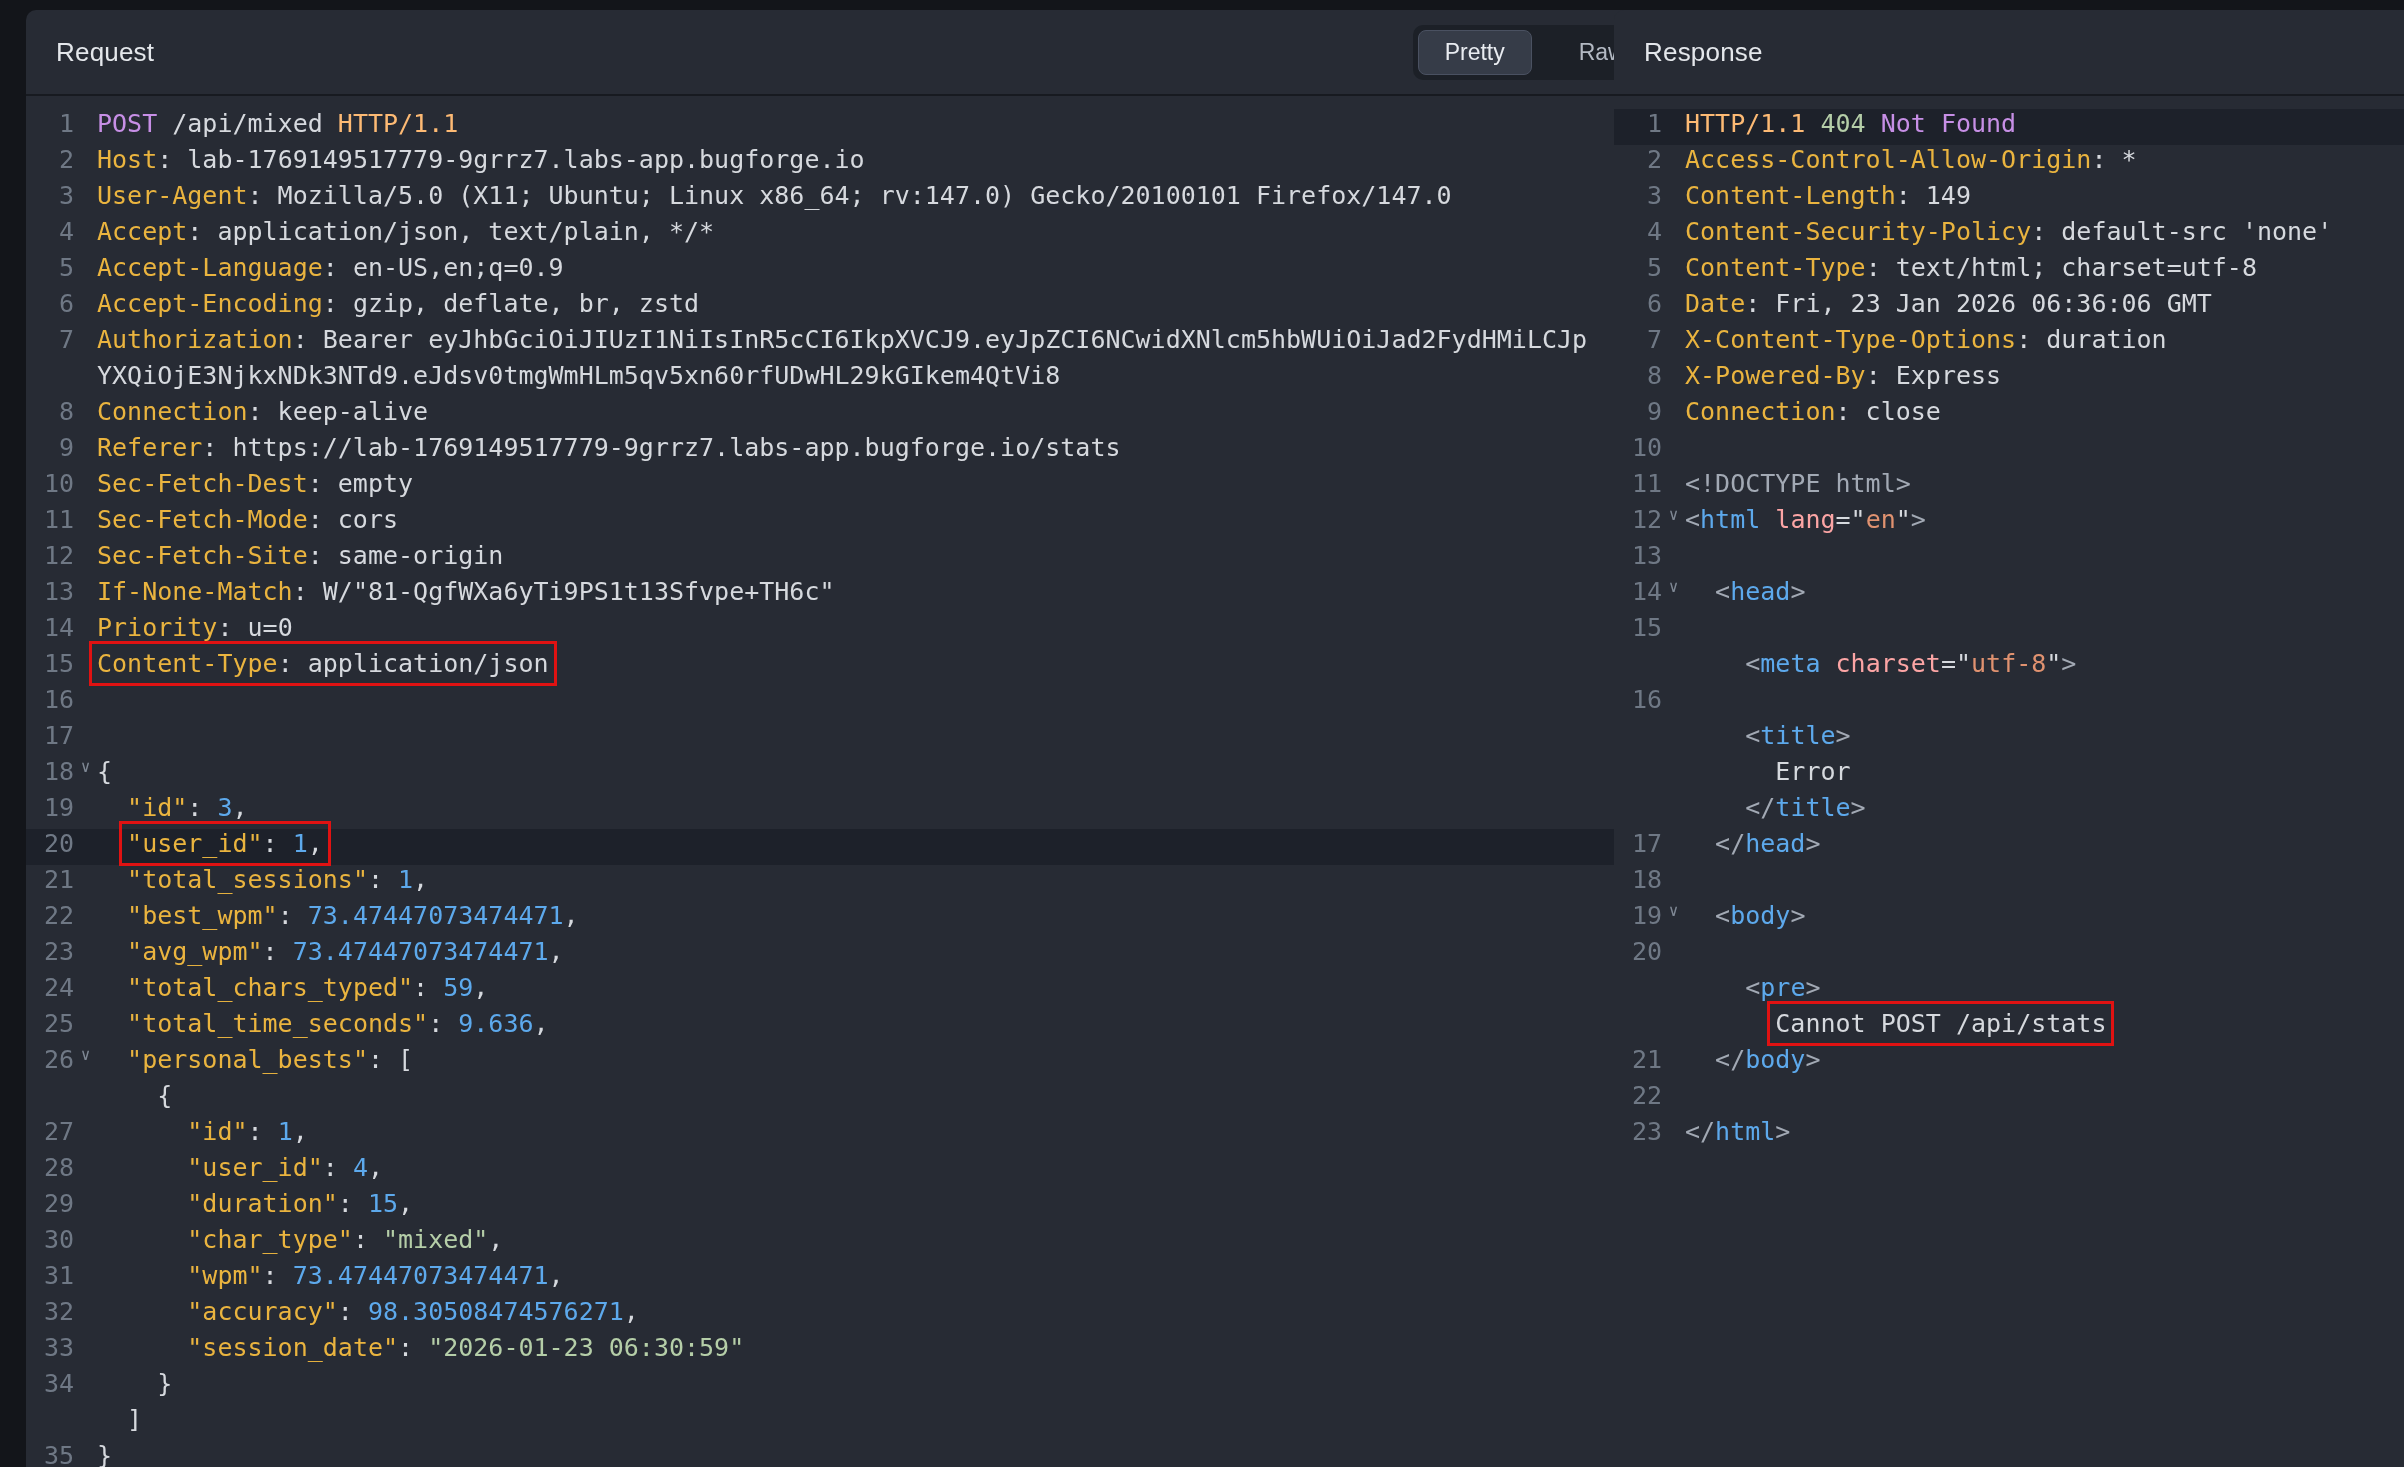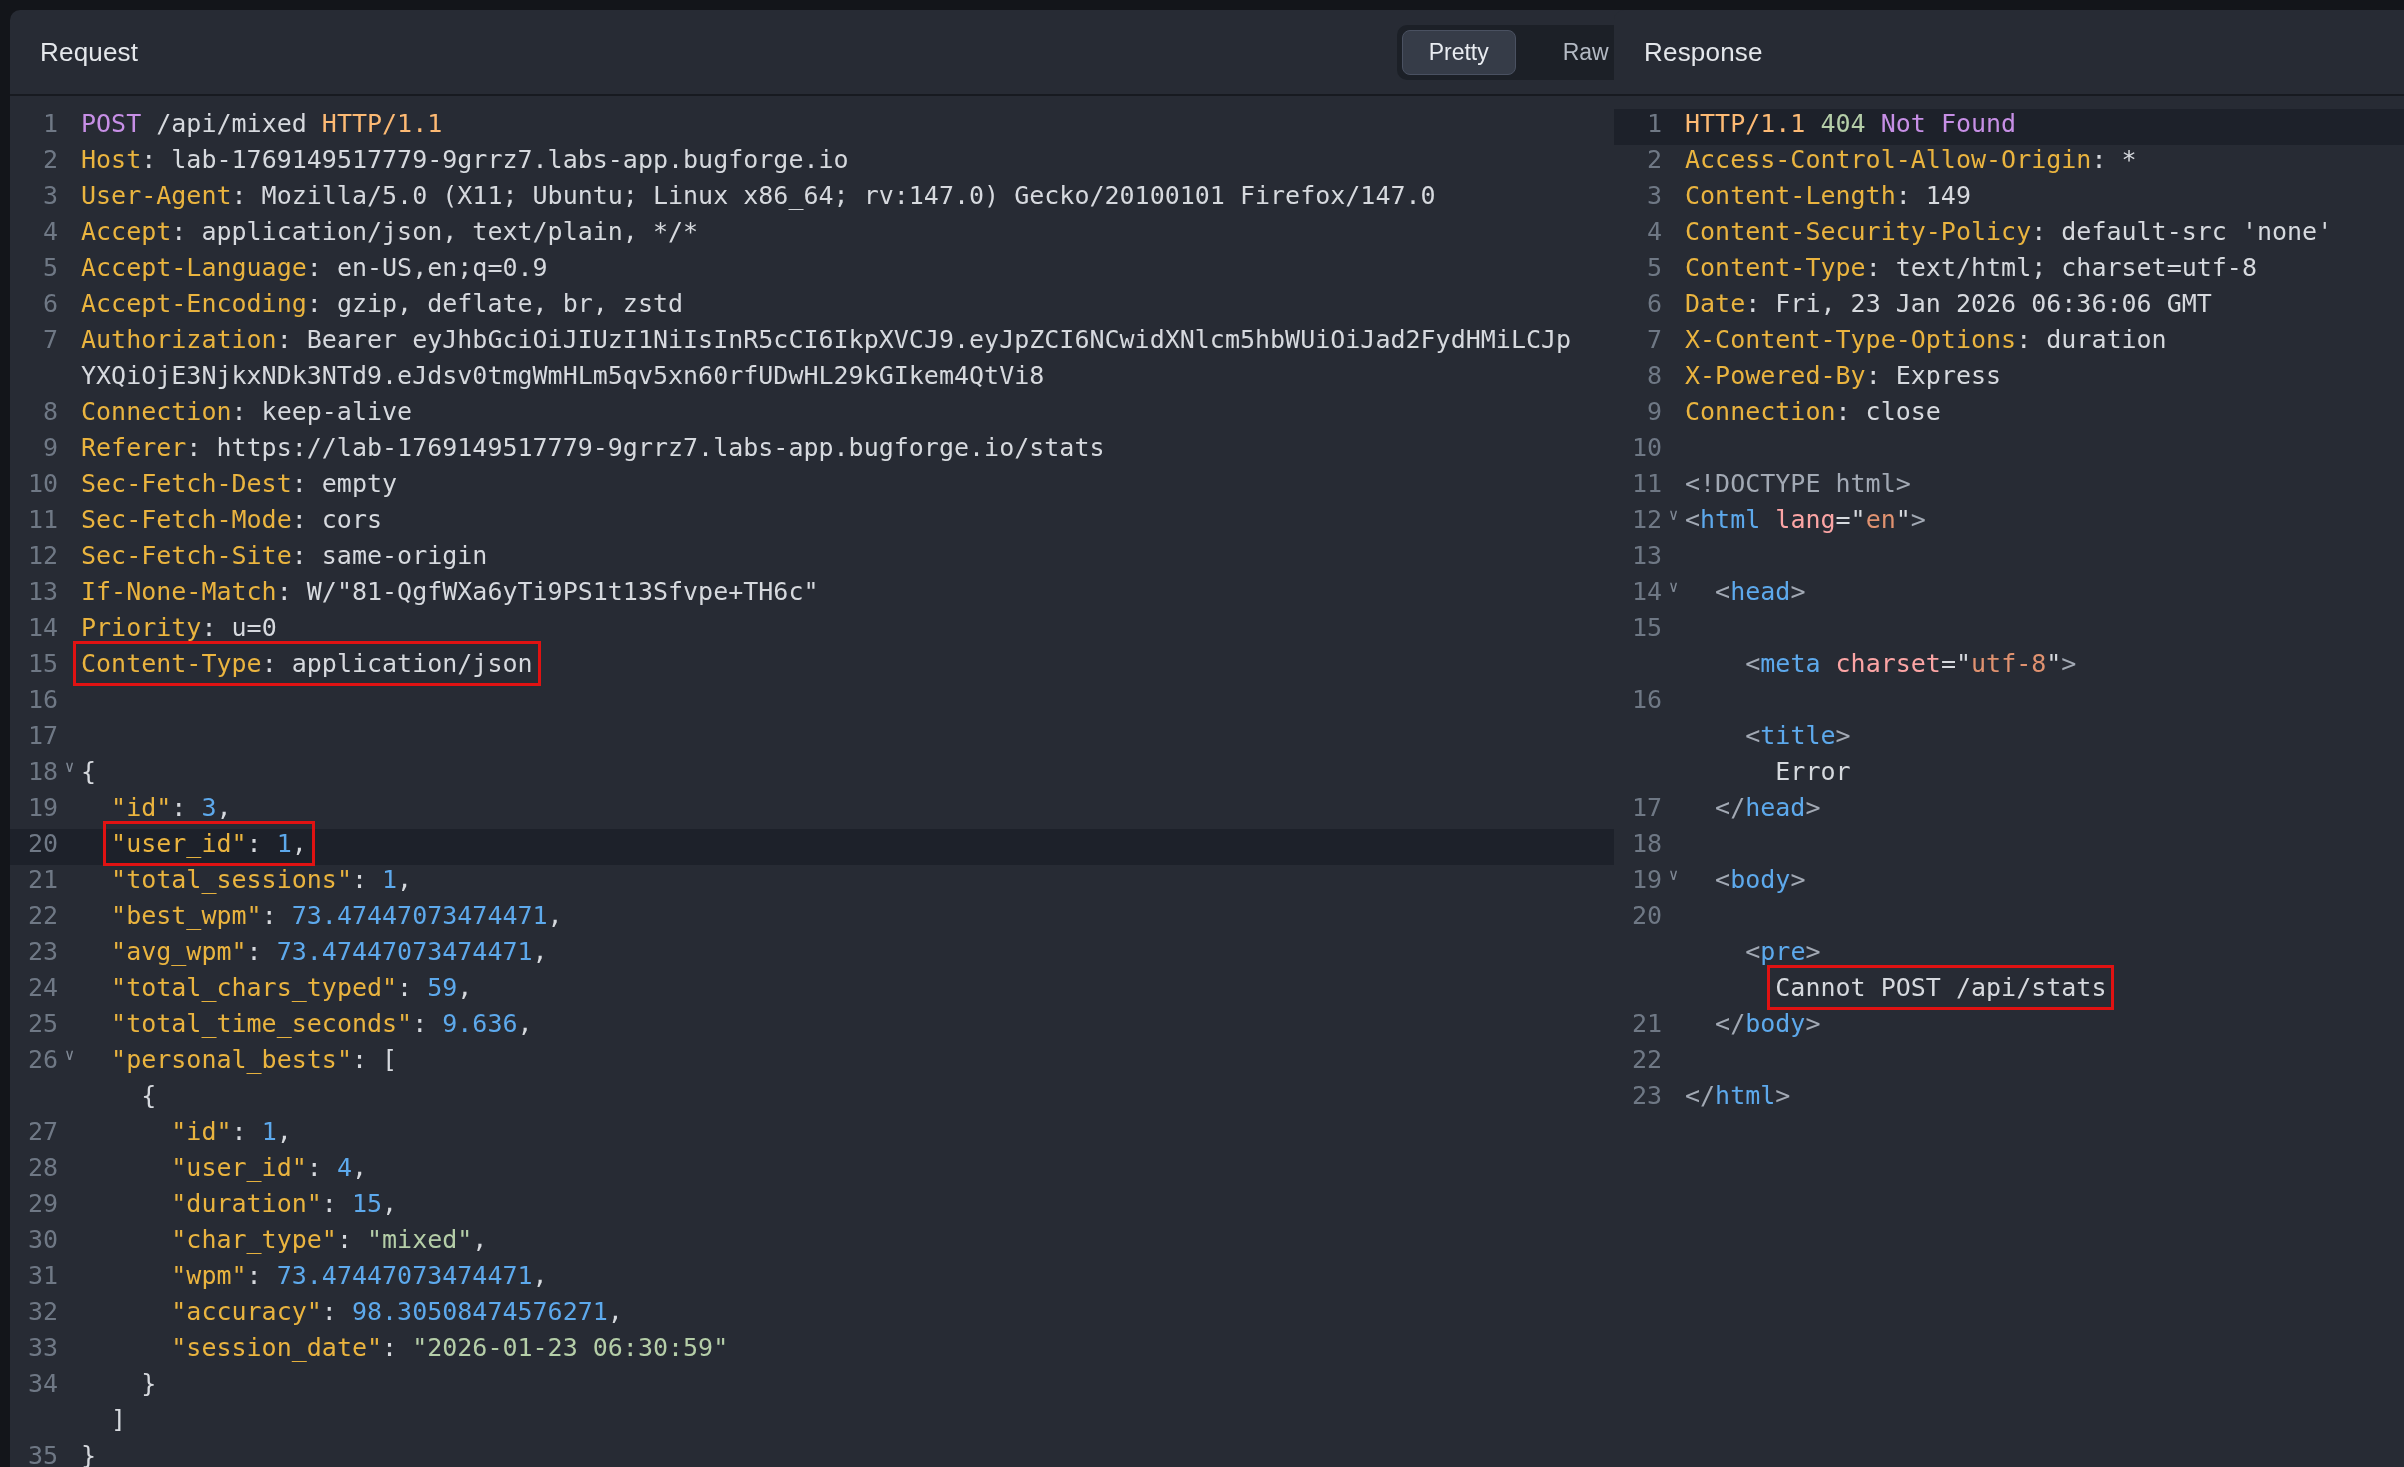--- a/index.html
+++ b/index.html
@@ -1,18 +1,18 @@
 <!DOCTYPE html>
 <html><head>
 <meta charset="utf-8">
 <style>
   html,body{margin:0;padding:0;background:#13151a;overflow:hidden;}
   .page{position:relative;width:2404px;height:1467px;background:#13151a;}
   .panel{position:absolute;top:10px;bottom:0;background:#272b34;}
-  .panel.request{left:10px;width:1772px;border-radius:10px 10px 0 0;}
+  .panel.request{left:26px;width:1772px;border-radius:10px 10px 0 0;}
   .panel.response{left:1614px;right:0;border-radius:10px 0 0 0;}
   .panel header{height:84px;display:flex;align-items:center;padding:0 20px 0 30px;
     border-bottom:2px solid #171a20;}
   .panel h1{margin:0;font:400 26px "Liberation Sans",sans-serif;color:#e4e7eb;letter-spacing:.2px;}
   .tabs{margin-left:auto;display:flex;gap:20px;background:#1c2027;border-radius:10px;padding:5px;}
   .tab{font:400 23px "Liberation Sans",sans-serif;color:#b3b9c3;background:transparent;
     border:1px solid transparent;border-radius:8px;padding:8px 26px;cursor:pointer;}
   .tab.active{background:#363c48;border-color:#4a5161;color:#e9ecf1;}
   .codearea{padding-top:13px;position:relative;}
   .row{display:flex;height:36px;line-height:36px;
@@ -109,20 +109,21 @@
         <div class="row"><div class="gut">10</div><div class="chev"></div><div class="code"></div></div>
         <div class="row"><div class="gut">11</div><div class="chev"></div><div class="code"><span class="t-g">&lt;!DOCTYPE html&gt;</span></div></div>
         <div class="row"><div class="gut">12</div><div class="chev">∨</div><div class="code"><span class="t-g">&lt;</span><span class="t-t">html</span><span class="t-p"> </span><span class="t-a">lang</span><span class="t-p">="</span><span class="t-av">en</span><span class="t-p">"</span><span class="t-g">&gt;</span></div></div>
         <div class="row"><div class="gut">13</div><div class="chev"></div><div class="code"></div></div>
         <div class="row"><div class="gut">14</div><div class="chev">∨</div><div class="code"><span class="t-p">  </span><span class="t-g">&lt;</span><span class="t-t">head</span><span class="t-g">&gt;</span></div></div>
         <div class="row"><div class="gut">15</div><div class="chev"></div><div class="code"></div></div>
         <div class="row"><div class="gut"></div><div class="chev"></div><div class="code"><span class="t-p">    </span><span class="t-g">&lt;</span><span class="t-t">meta</span><span class="t-p"> </span><span class="t-a">charset</span><span class="t-p">="</span><span class="t-av">utf-8</span><span class="t-p">"</span><span class="t-g">&gt;</span></div></div>
         <div class="row"><div class="gut">16</div><div class="chev"></div><div class="code"></div></div>
         <div class="row"><div class="gut"></div><div class="chev"></div><div class="code"><span class="t-p">    </span><span class="t-g">&lt;</span><span class="t-t">title</span><span class="t-g">&gt;</span></div></div>
         <div class="row"><div class="gut"></div><div class="chev"></div><div class="code"><span class="t-p">      Error</span></div></div>
+        <div class="row"><div class="gut"></div><div class="chev"></div><div class="code"><span class="t-p">    </span><span class="t-g">&lt;/</span><span class="t-t">title</span><span class="t-g">&gt;</span></div></div>
         <div class="row"><div class="gut">17</div><div class="chev"></div><div class="code"><span class="t-p">  </span><span class="t-g">&lt;/</span><span class="t-t">head</span><span class="t-g">&gt;</span></div></div>
         <div class="row"><div class="gut">18</div><div class="chev"></div><div class="code"></div></div>
         <div class="row"><div class="gut">19</div><div class="chev">∨</div><div class="code"><span class="t-p">  </span><span class="t-g">&lt;</span><span class="t-t">body</span><span class="t-g">&gt;</span></div></div>
         <div class="row"><div class="gut">20</div><div class="chev"></div><div class="code"></div></div>
         <div class="row"><div class="gut"></div><div class="chev"></div><div class="code"><span class="t-p">    </span><span class="t-g">&lt;</span><span class="t-t">pre</span><span class="t-g">&gt;</span></div></div>
         <div class="row"><div class="gut"></div><div class="chev"></div><div class="code"><span class="t-p">      </span><span class="redbox"><span class="t-p">Cannot POST /api/stats</span></span></div></div>
         <div class="row"><div class="gut">21</div><div class="chev"></div><div class="code"><span class="t-p">  </span><span class="t-g">&lt;/</span><span class="t-t">body</span><span class="t-g">&gt;</span></div></div>
         <div class="row"><div class="gut">22</div><div class="chev"></div><div class="code"></div></div>
         <div class="row"><div class="gut">23</div><div class="chev"></div><div class="code"><span class="t-g">&lt;/</span><span class="t-t">html</span><span class="t-g">&gt;</span></div></div>
       </div>

